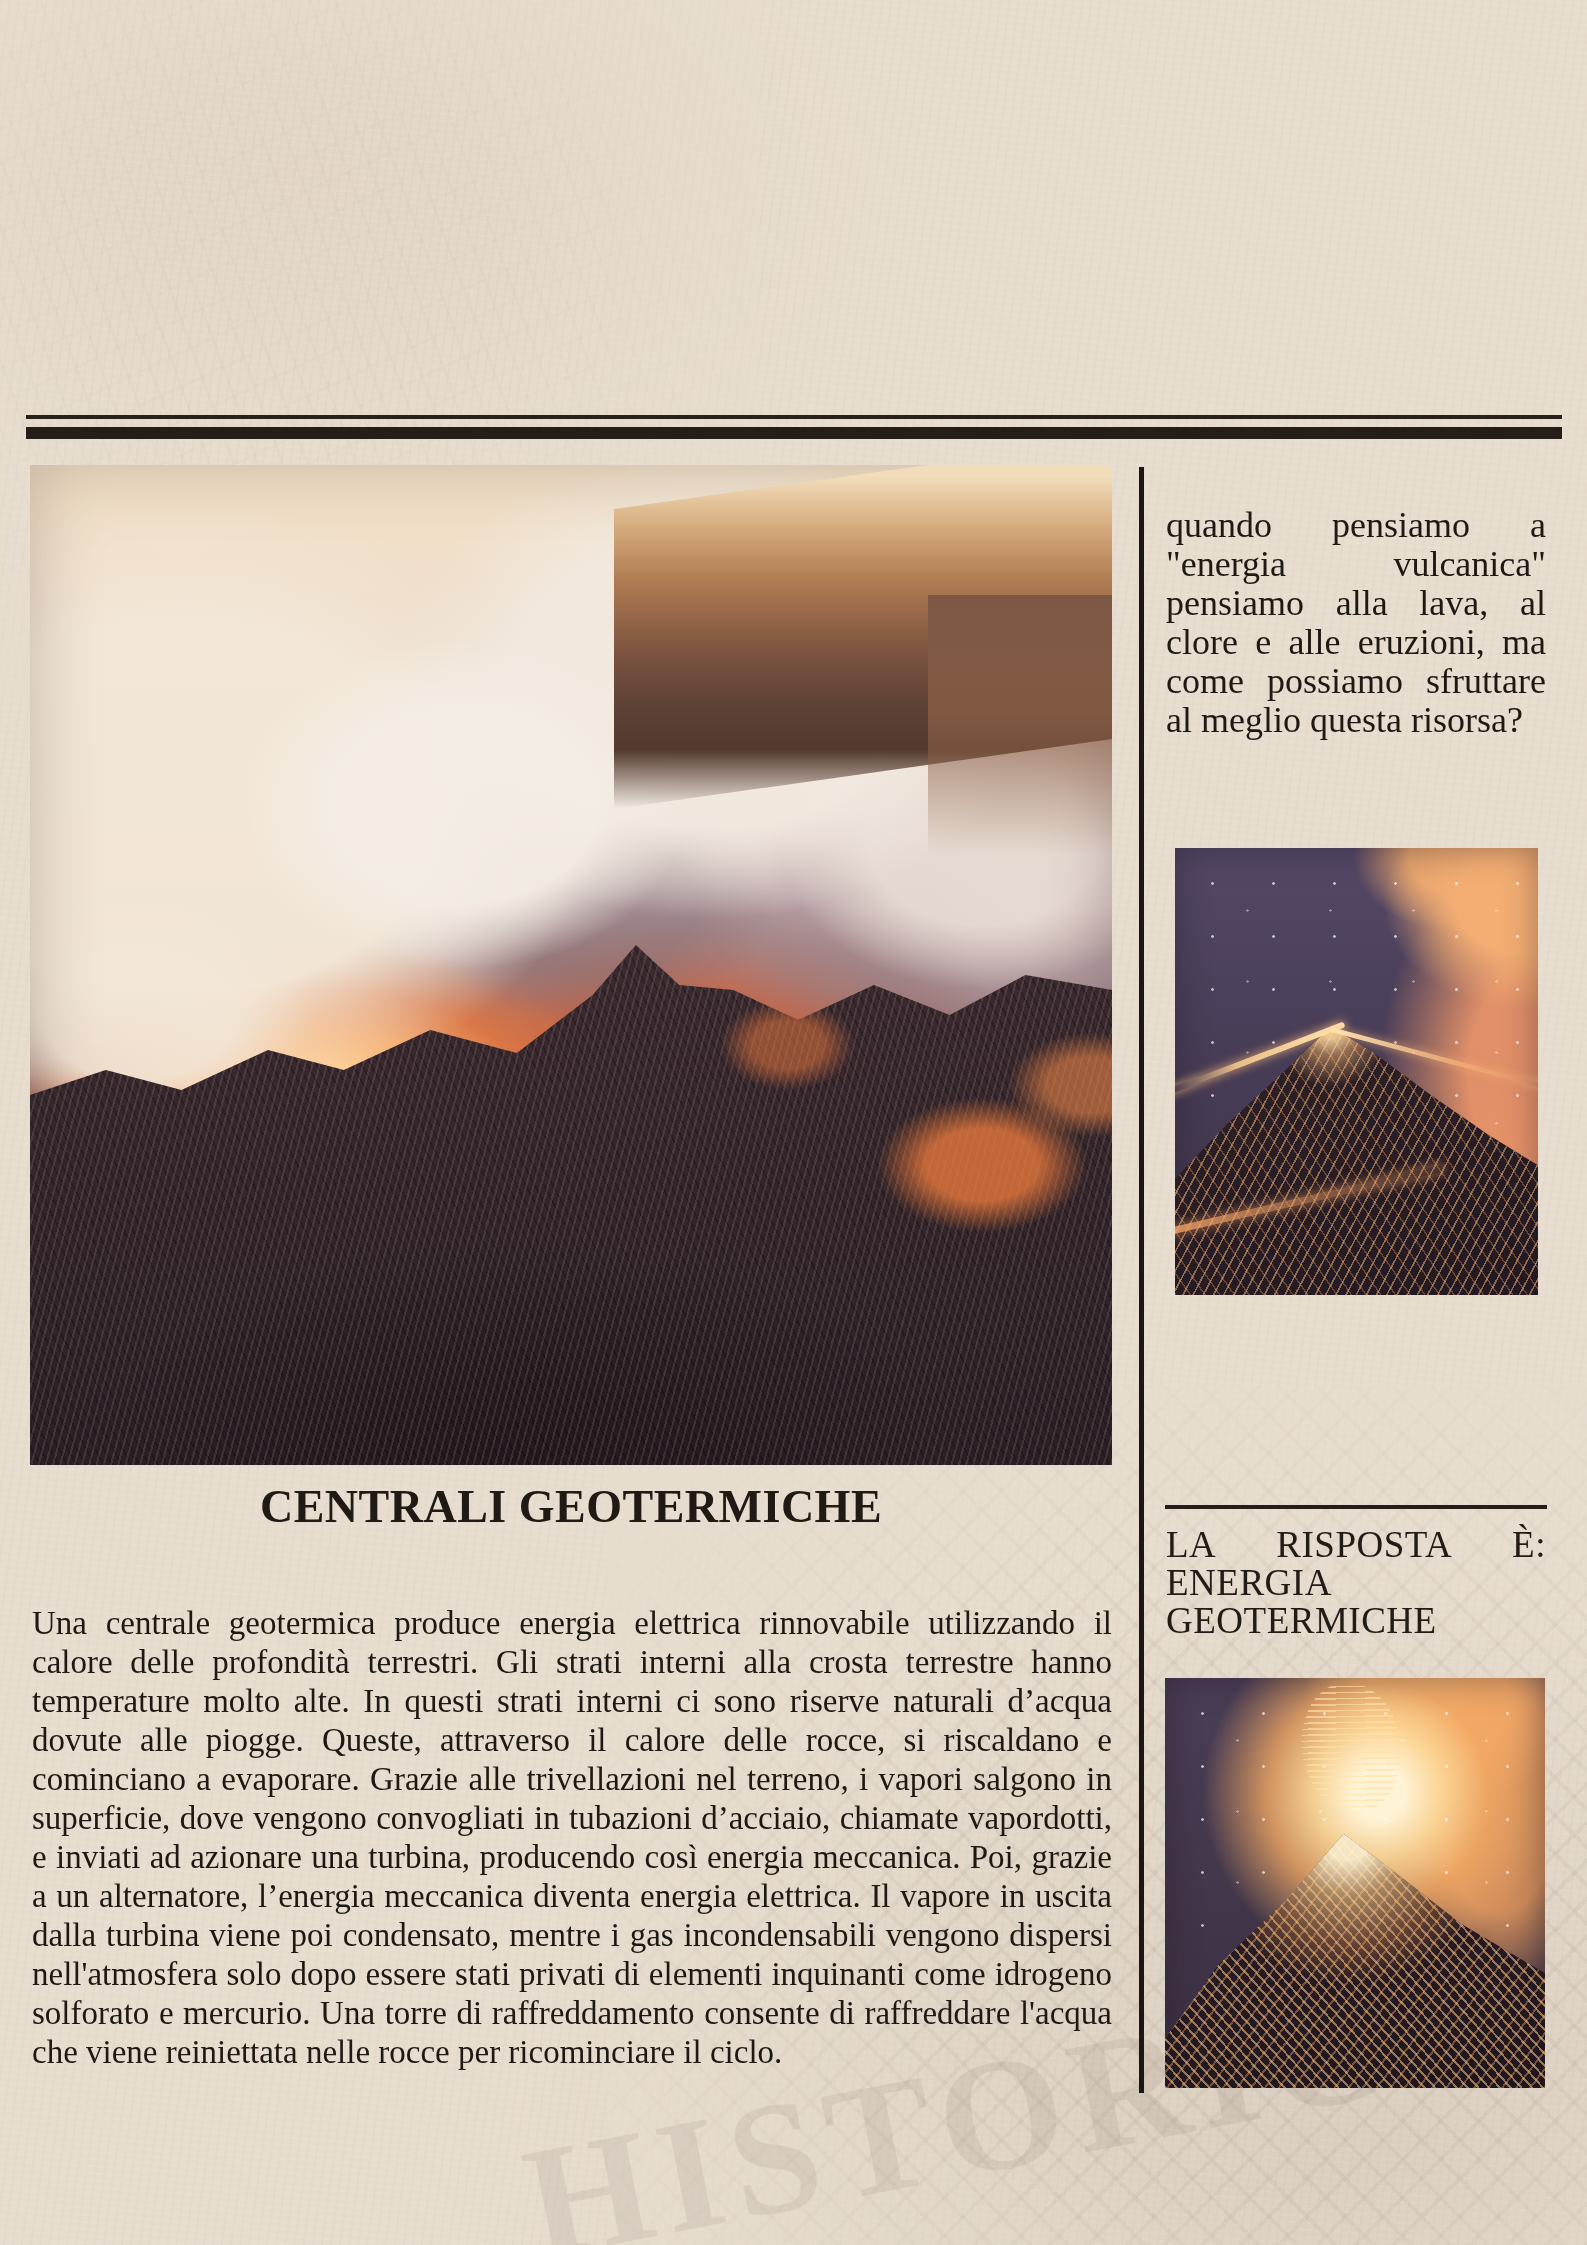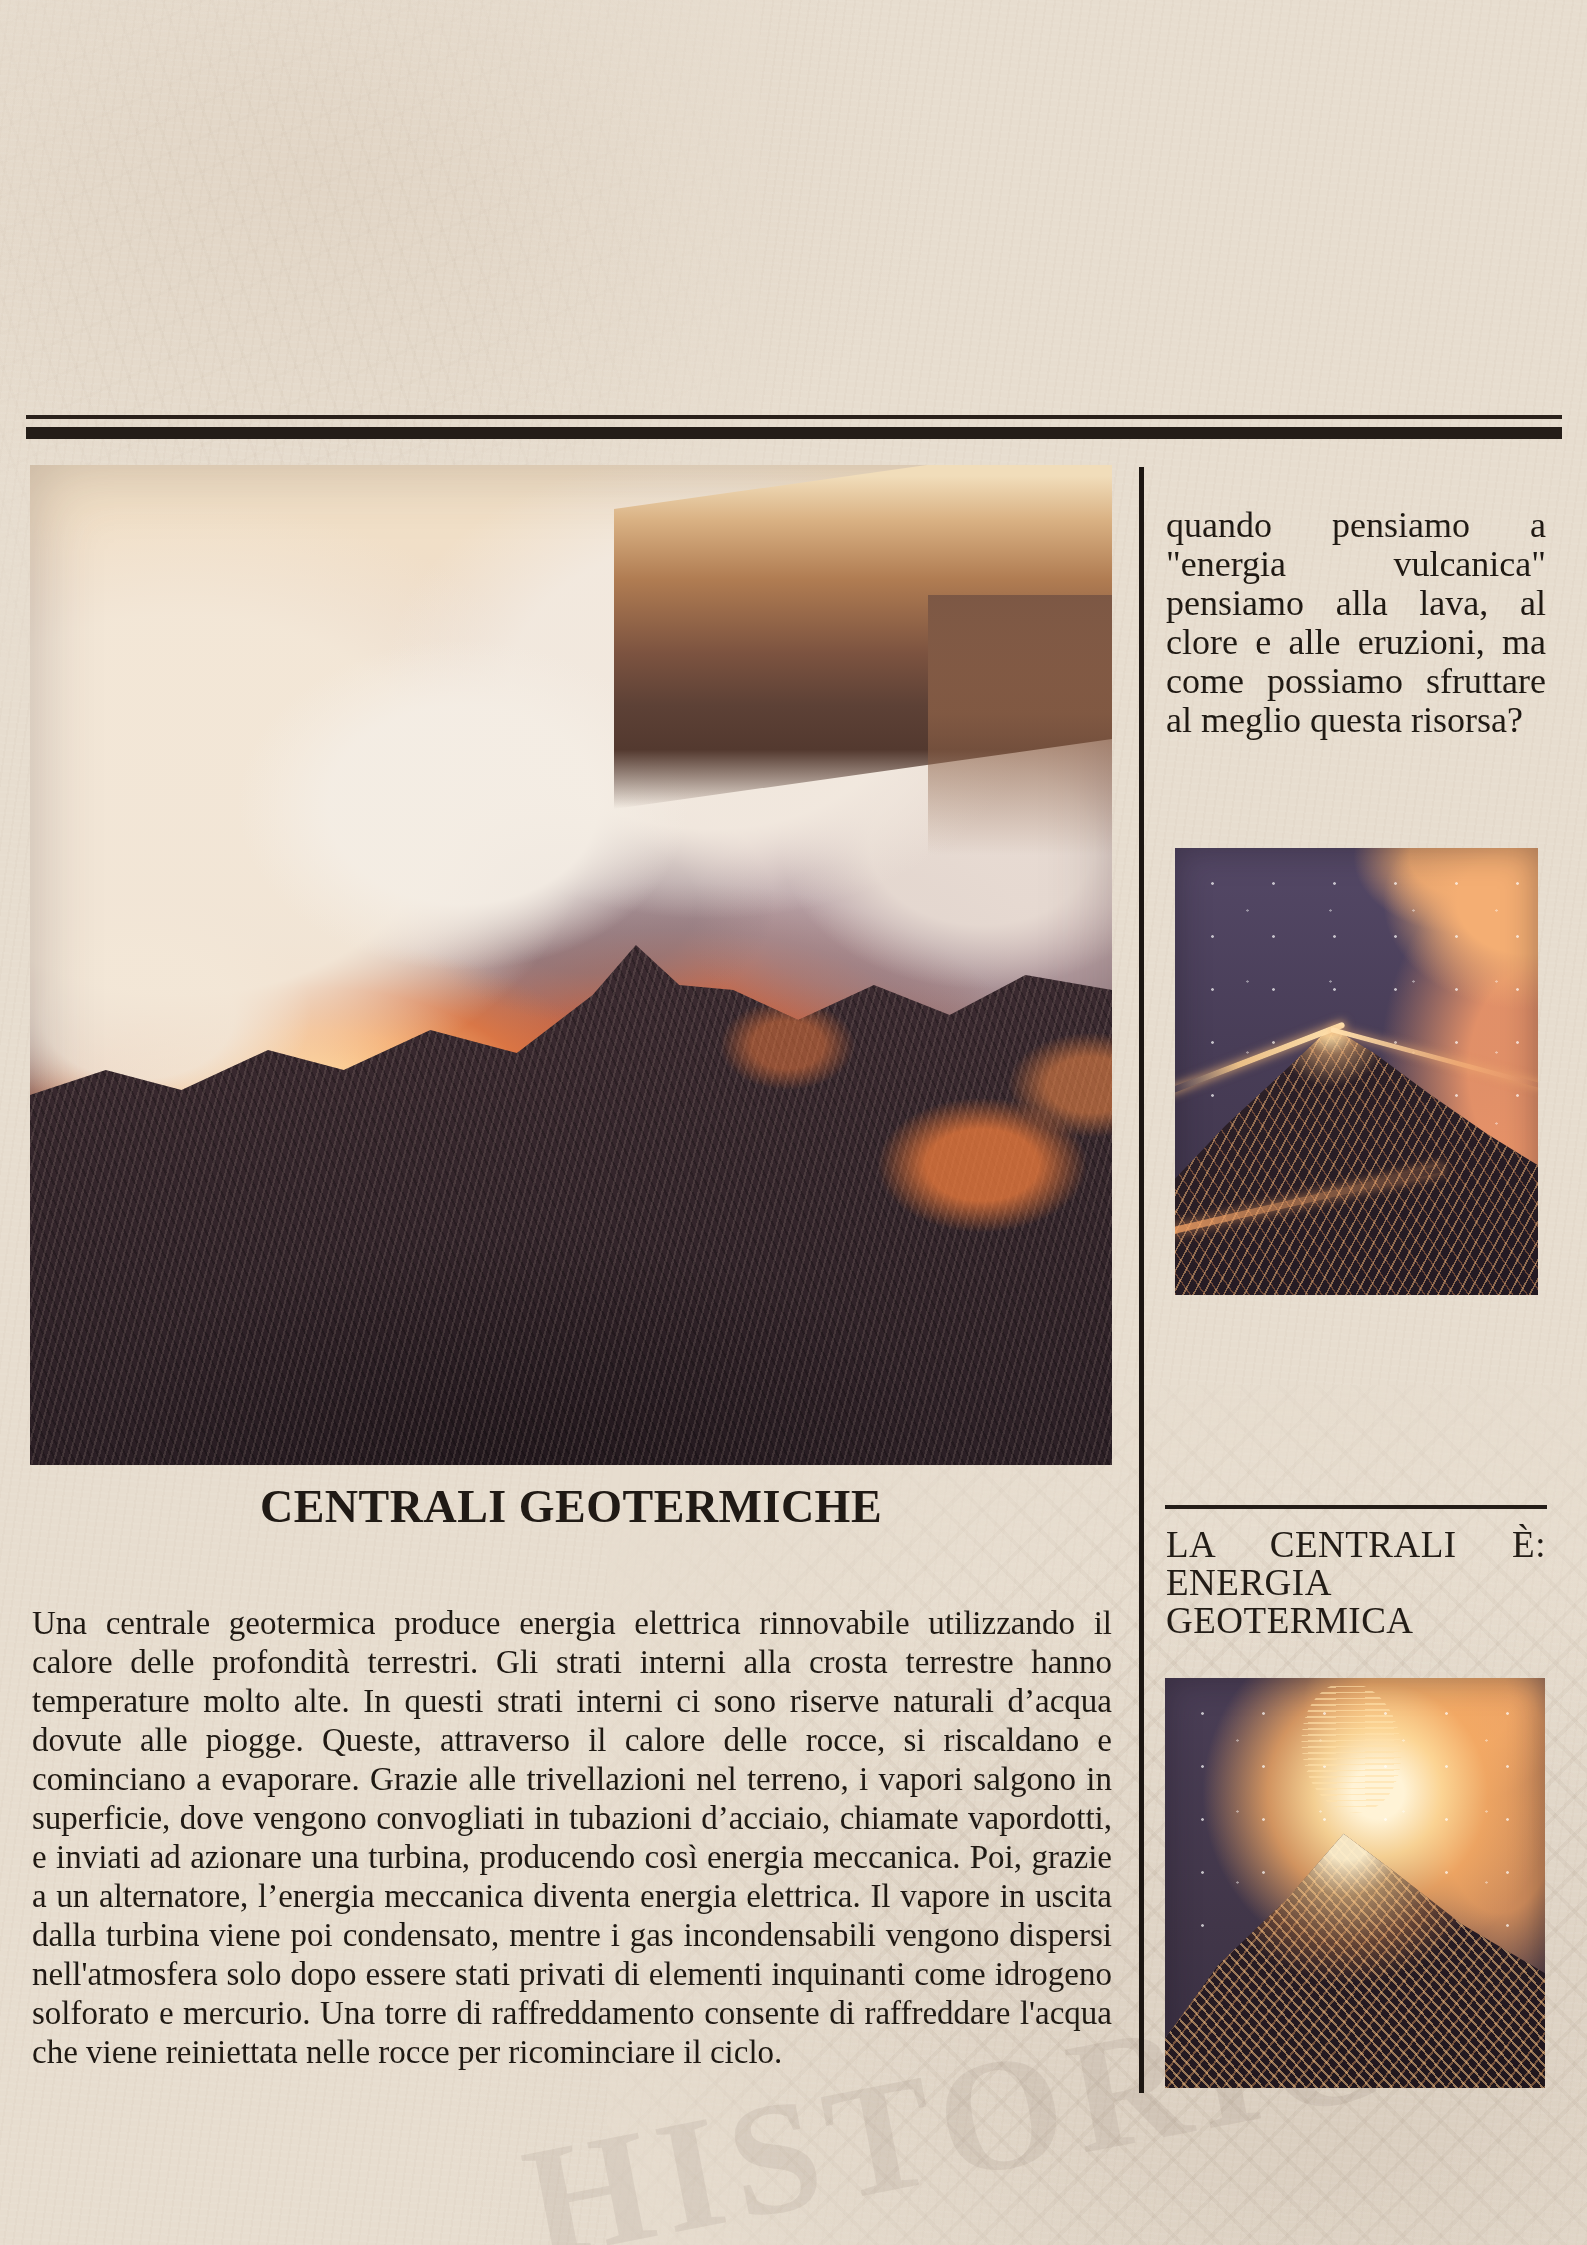--- a/index.html
+++ b/index.html
@@ -191,21 +191,21 @@
 
 <div class="abs photo-night p1" role="img" aria-label="Volcano at night with glowing lava trails under a starry sky">
   <div class="stars"></div>
   <div class="mtn1"></div>
   <div class="ridge-a"></div>
   <div class="ridge-b"></div>
   <div class="glow-foot"></div>
 </div>
 
 <div class="abs answer-rule"></div>
-<div class="abs answer">LA CENTRALI È: ENERGIA GEOTERMICA</div>
+<div class="abs answer">LA RISPOSTA È: ENERGIA GEOTERMICHE</div>
 
 <div class="abs photo-night p2" role="img" aria-label="Erupting volcano at night with lava fountain and smoke plume">
   <div class="stars"></div>
   <div class="plume"></div>
   <div class="mtn2"></div>
 </div>
 
 <h1 class="abs headline" style="margin:0;">CENTRALI GEOTERMICHE</h1>
 <p class="abs body-text" style="margin:0;">Una centrale geotermica produce energia elettrica rinnovabile utilizzando il calore delle profondità terrestri. Gli strati interni alla crosta terrestre hanno temperature molto alte. In questi strati interni ci sono riserve naturali d’acqua dovute alle piogge. Queste, attraverso il calore delle rocce, si riscaldano e cominciano a evaporare. Grazie alle trivellazioni nel terreno, i vapori salgono in superficie, dove vengono convogliati in tubazioni d’acciaio, chiamate vapordotti, e inviati ad azionare una turbina, producendo così energia meccanica. Poi, grazie a un alternatore, l’energia meccanica diventa energia elettrica. Il vapore in uscita dalla turbina viene poi condensato, mentre i gas incondensabili vengono dispersi nell'atmosfera solo dopo essere stati privati di elementi inquinanti come idrogeno solforato e mercurio. Una torre di raffreddamento consente di raffreddare l'acqua che viene reiniettata nelle rocce per ricominciare il ciclo.</p>
 

